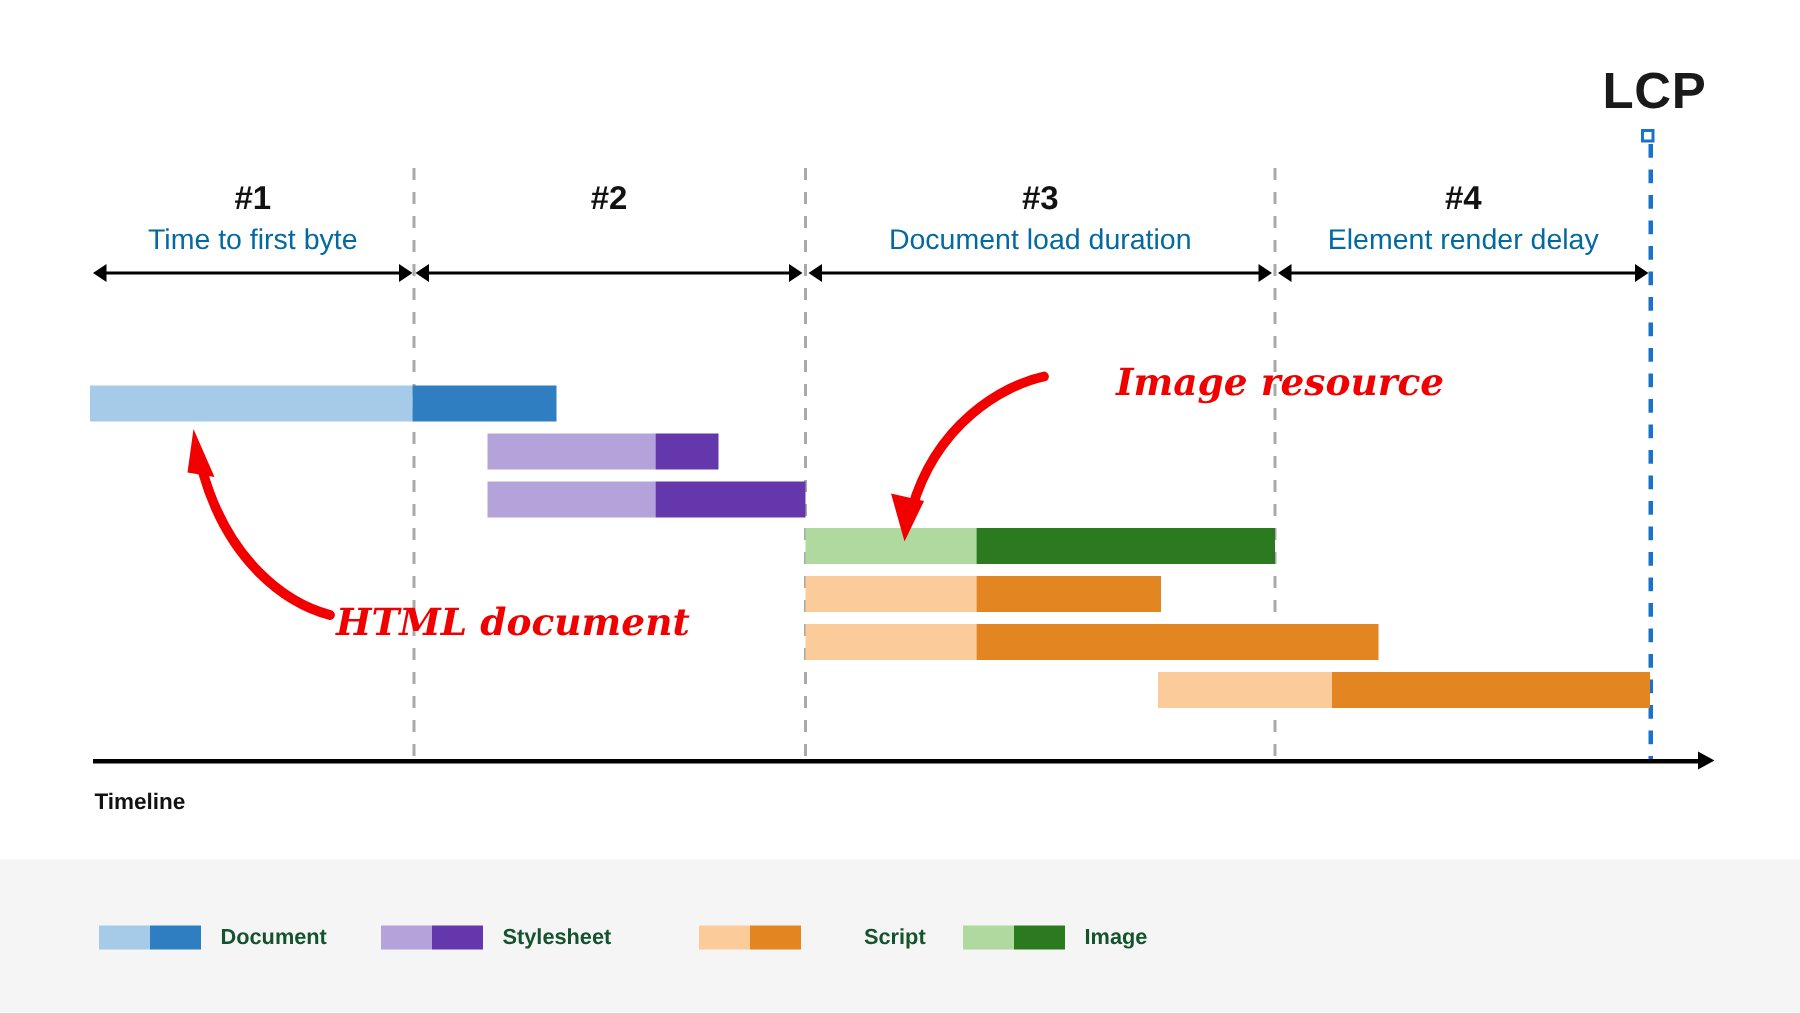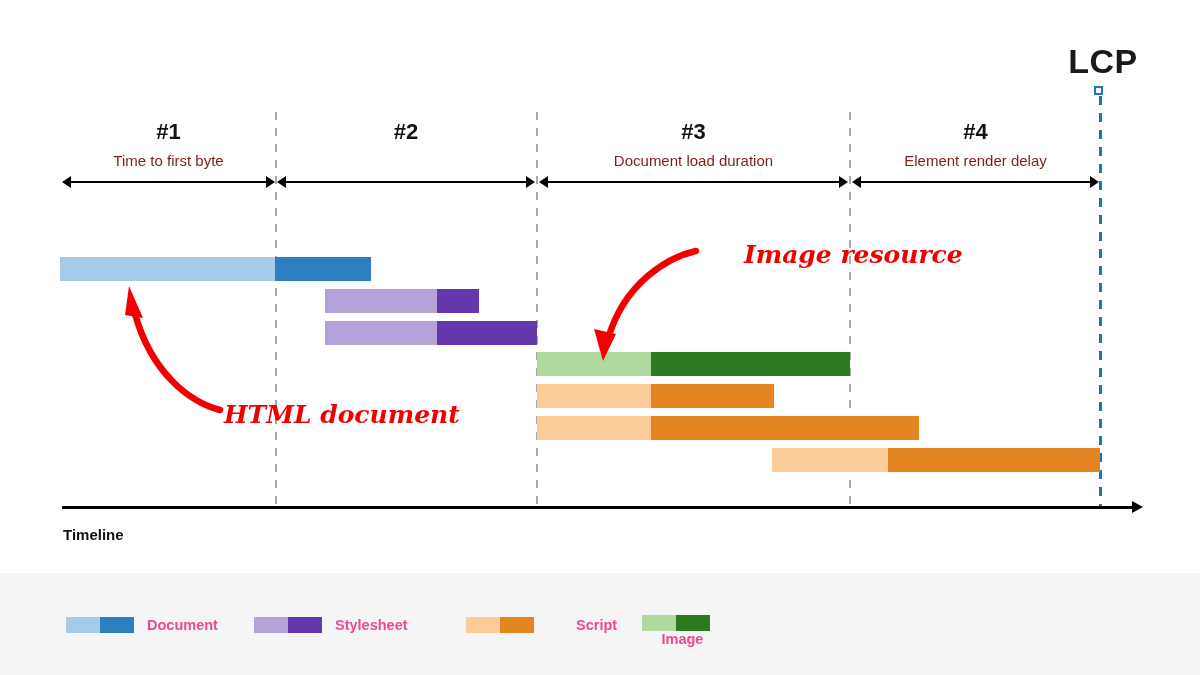--- a/index.html
+++ b/index.html
@@ -76,22 +76,22 @@
     top: 118px;
     text-align: center;
   }
   .phase-num {
     font-size: 22px;
     font-weight: bold;
     color: #121212;
     line-height: 28px;
   }
   .phase-name {
-    font-size: 15px;
-    color: #7f1d1d;
+    font-size: 19px;
+    color: #0369a1;
     line-height: 22px;
     margin-top: 4px;
   }
 
   
   .measure {
     position: absolute;
     top: 176px;
     height: 12px;
   }
@@ -194,21 +194,21 @@
   }
   .legend-swatch i {
     display: block;
     width: 34px;
     height: 16px;
   }
   .legend-text {
     margin-left: 13px;
     font-size: 14.5px;
     font-weight: bold;
-    color: #ec4899;
+    color: #14532d;
     white-space: nowrap;
   }
 </style>
 </head>
 <body>
 
 <div id="stage">
 
   <div class="lcp-label">LCP</div>
 
@@ -325,21 +325,21 @@
         </span>
         <span class="legend-text">Stylesheet</span>
       </div>
       <div class="legend-item" style="left: 466px; gap: 29px;">
         <span class="legend-swatch">
           <i style="background: rgb(251, 204, 154);"></i>
           <i style="background: rgb(227, 133, 33);"></i>
         </span>
         <span class="legend-text">Script</span>
       </div>
-      <div class="legend-item" style="left: 642px; flex-direction: column;">
+      <div class="legend-item" style="left: 642px;">
         <span class="legend-swatch">
           <i style="background: rgb(176, 217, 160);"></i>
           <i style="background: rgb(43, 122, 31);"></i>
         </span>
         <span class="legend-text">Image</span>
       </div>
     </div>
 
 </div>
 

